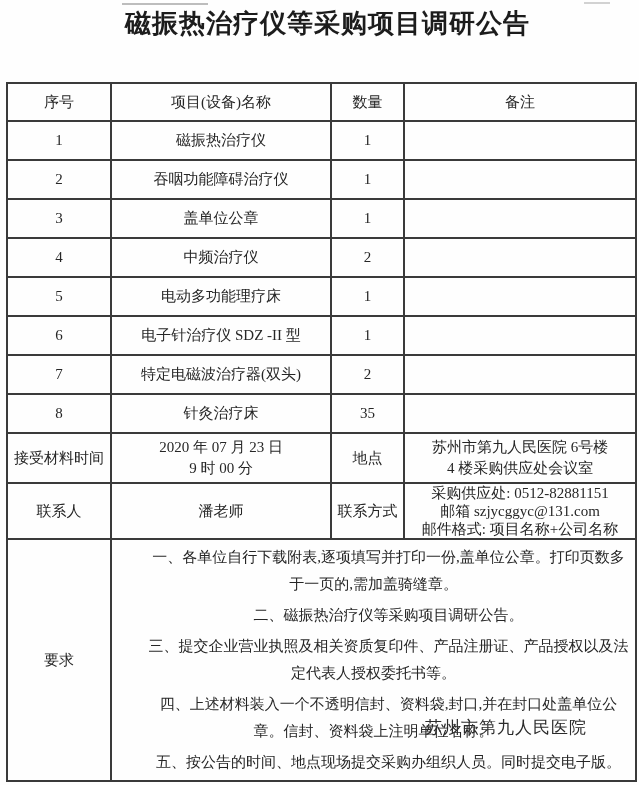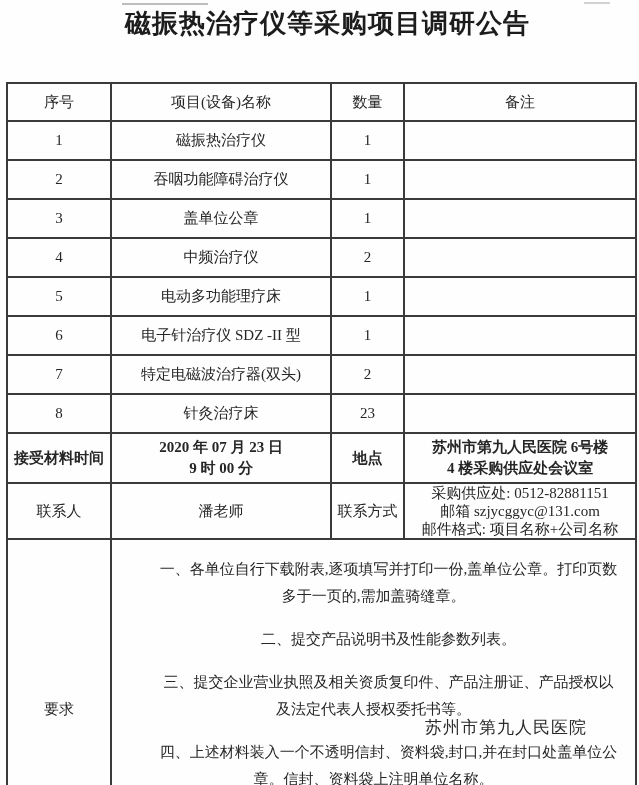--- a/index.html
+++ b/index.html
@@ -30,34 +30,34 @@
     border:2px solid #3a3a3a;
     text-align:center;
     vertical-align:middle;
     font-size:15px;
     color:#262626;
     padding:0;
     overflow:hidden;
   }
   .r-head{height:38px;}
   .r-item{height:39px;}
-  .r-time{height:50px;font-weight:bold;}
+  .r-time{height:50px;}
   .r-contact{height:56px;}
   .r-req{height:178px;}
   td.qty{font-size:14px;}
   td.no{font-size:14px;}
   td.two-line{line-height:21px;}
   td.contact-details{font-size:14px;line-height:18px;margin-left:27px;}
   td.req-label{vertical-align:top;padding-top:20px;}
   td.req-content{
     text-align:left;vertical-align:top;
     padding:7px 5px 0 5px;
   }
   td.req-content p{
-    margin:16px;text-indent:2em;
+    margin:4px;text-indent:2em;
     font-size:15px;line-height:27px;
   }
   .footer-org{
     position:absolute;top:716px;right:52px;
     font-size:17px;letter-spacing:1px;color:#2b2b2b;
   }
   .footer-date{
     position:absolute;top:757px;right:72px;
     font-size:17px;letter-spacing:1px;color:#2b2b2b;
   }
@@ -126,21 +126,21 @@
     </tr>
     <tr class="r-item">
       <td class="no">7</td>
       <td>特定电磁波治疗器(双头)</td>
       <td class="qty">2</td>
       <td></td>
     </tr>
     <tr class="r-item">
       <td class="no">8</td>
       <td>针灸治疗床</td>
-      <td class="qty">23</td>
+      <td class="qty">35</td>
       <td></td>
     </tr>
 
     <tr class="r-time">
       <td>接受材料时间</td>
       <td class="two-line">
         <div>2020 年 07 月 23 日</div>
         <div>9 时 00 分</div>
       </td>
       <td>地点</td>
@@ -158,21 +158,21 @@
         <div>采购供应处: 0512-82881151</div>
         <div>邮箱 szjycggyc@131.com</div>
         <div>邮件格式: 项目名称+公司名称</div>
       </td>
     </tr>
 
     <tr class="r-req">
       <td class="req-label">要求</td>
       <td class="req-content" colspan="3">
         <p>一、各单位自行下载附表,逐项填写并打印一份,盖单位公章。打印页数多于一页的,需加盖骑缝章。</p>
-        <p>二、提交产品说明书及性能参数列表。</p>
+        <p>二、磁振热治疗仪等采购项目调研公告。</p>
         <p>三、提交企业营业执照及相关资质复印件、产品注册证、产品授权以及法定代表人授权委托书等。</p>
         <p>四、上述材料装入一个不透明信封、资料袋,封口,并在封口处盖单位公章。信封、资料袋上注明单位名称。</p>
         <p>五、按公告的时间、地点现场提交采购办组织人员。同时提交电子版。</p>
       </td>
     </tr>
   </tbody>
     </table>
 
   <div class="footer-org">苏州市第九人民医院</div>
 

